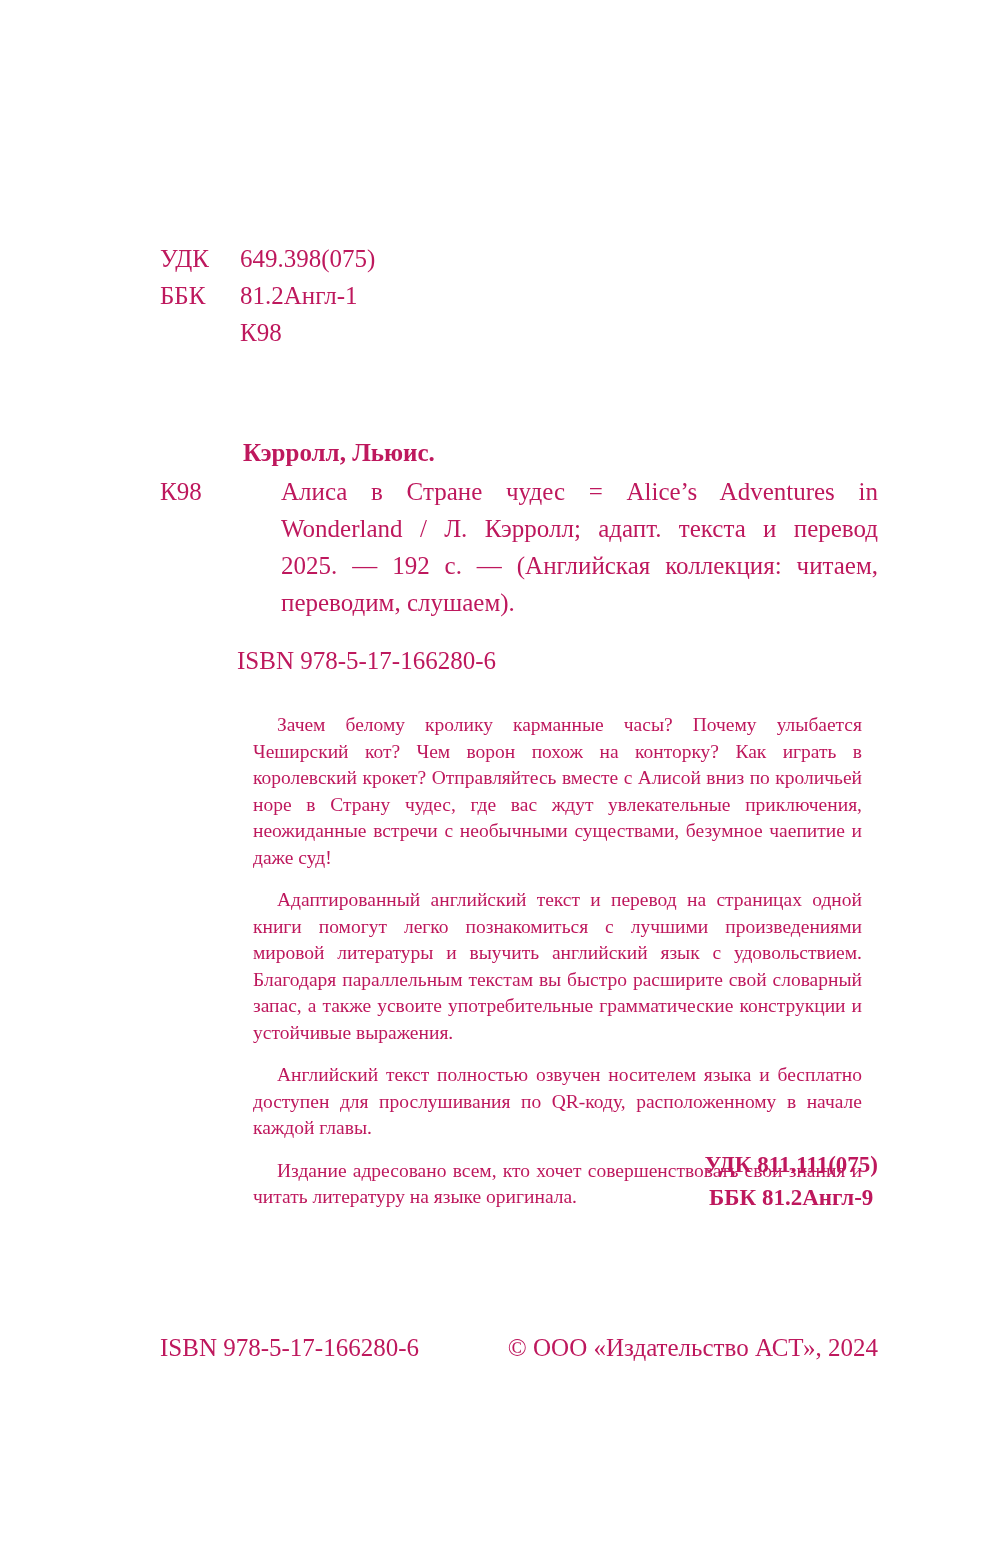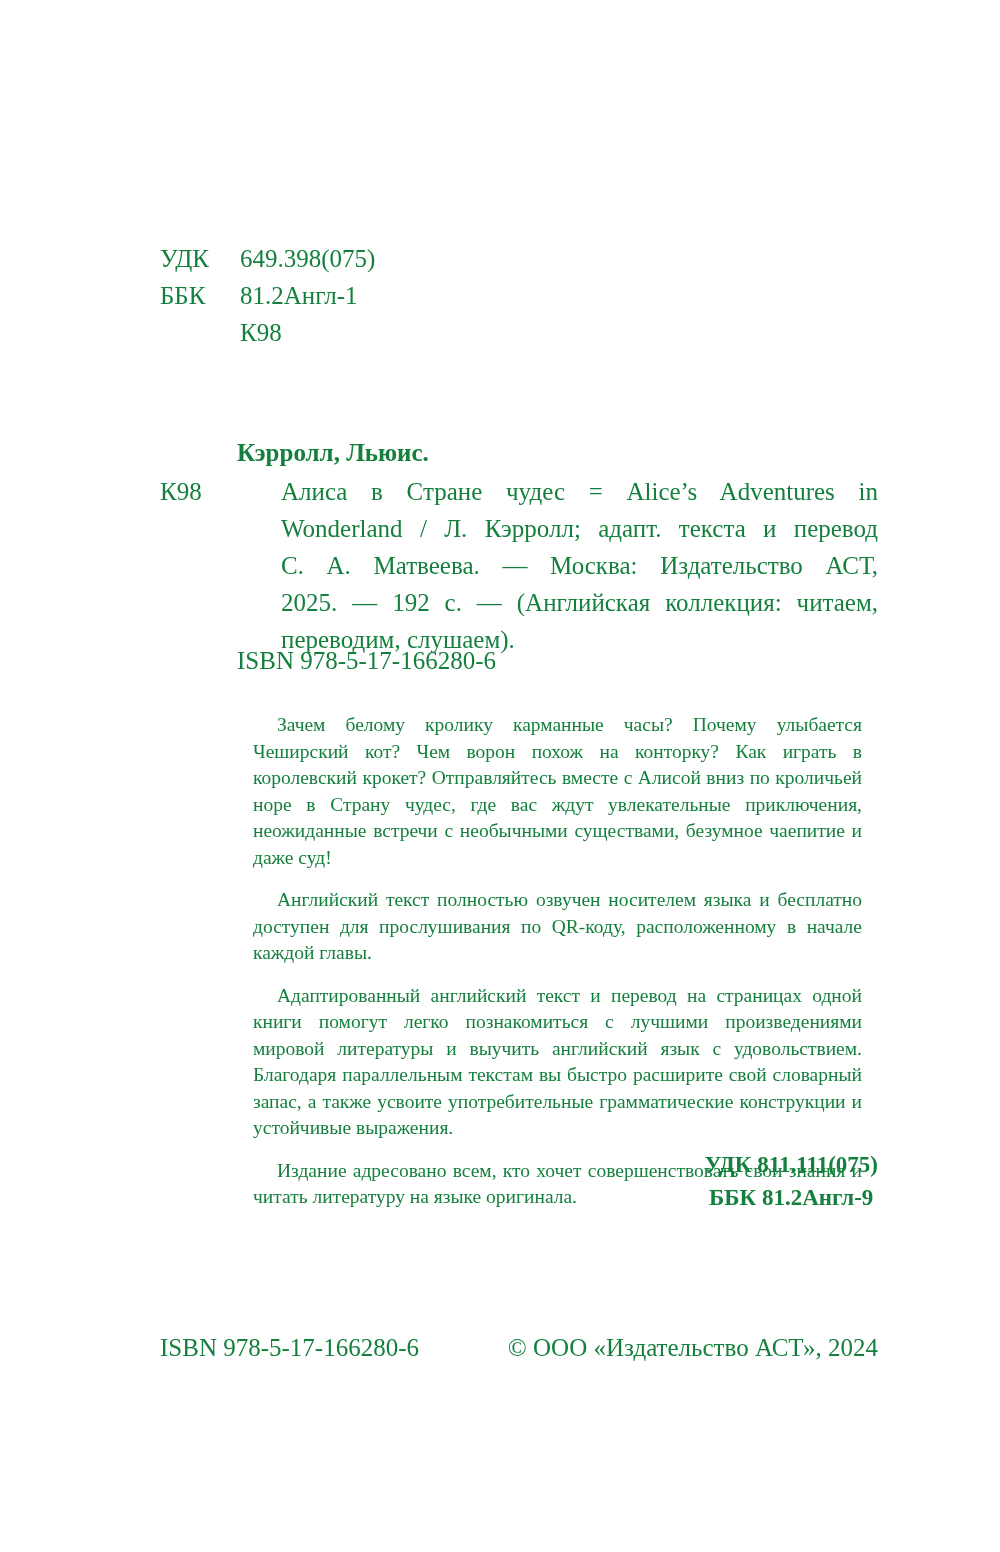--- a/index.html
+++ b/index.html
@@ -6,42 +6,42 @@
     margin: 0;
     padding: 0;
     background: #ffffff;
   }
   .page {
     position: relative;
     width: 1000px;
     height: 1552px;
     background: #ffffff;
     font-family: "Liberation Serif", "DejaVu Serif", serif;
-    color: #15803d;
+    color: #be185d;
     overflow: hidden;
   }
 
   
   .header-codes {
     position: absolute;
     left: 160px;
     top: 240px;
     font-size: 25px;
     line-height: 37px;
   }
   .code-row { display: flex; }
   .code-label {
     display: inline-block;
     width: 80px;
   }
 
   
   .author {
     position: absolute;
-    left: 237px;
+    left: 243px;
     top: 436px;
     font-size: 25px;
     font-weight: bold;
     line-height: 34px;
   }
 
   
   .catalog-code {
     position: absolute;
     left: 160px;
@@ -133,31 +133,30 @@
     </div>
   </div>
 
   <div class="author">Кэрролл, Льюис.</div>
 
   <div class="catalog-code">К98</div>
 
   <div class="catalog-entry">
     <div class="entry-line">Алиса в Стране чудес = Alice’s Adventures in</div>
     <div class="entry-line">Wonderland / Л. Кэрролл; адапт. текста и перевод</div>
-    <div class="entry-line">С. А. Матвеева. — Москва: Издательство АСТ,</div>
     <div class="entry-line">2025. — 192 с. — (Английская коллекция: читаем,</div>
     <div class="entry-line">переводим, слушаем).</div>
   </div>
 
   <div class="isbn-main">ISBN 978-5-17-166280-6</div>
 
   <div class="annotation">
     <p>Зачем белому кролику карманные часы? Почему улыбается Чеширский кот? Чем ворон похож на конторку? Как играть в королевский крокет? Отправляйтесь вместе с Алисой вниз по кроличьей норе в Страну чудес, где вас ждут увлекательные приключения, неожиданные встречи с необычными существами, безумное чаепитие и даже суд!</p>
+    <p>Адаптированный английский текст и перевод на страницах одной книги помогут легко познакомиться с лучшими произведениями мировой литературы и выучить английский язык с удовольствием. Благодаря параллельным текстам вы быстро расширите свой словарный запас, а также усвоите употребительные грамматические конструкции и устойчивые выражения.</p>
     <p>Английский текст полностью озвучен носителем языка и бесплатно доступен для прослушивания по QR-коду, расположенному в начале каждой главы.</p>
-    <p>Адаптированный английский текст и перевод на страницах одной книги помогут легко познакомиться с лучшими произведениями мировой литературы и выучить английский язык с удовольствием. Благодаря параллельным текстам вы быстро расширите свой словарный запас, а также усвоите употребительные грамматические конструкции и устойчивые выражения.</p>
     <p>Издание адресовано всем, кто хочет совершенствовать свои знания и читать литературу на языке оригинала.</p>
   </div>
 
   <div class="footer-codes">
     <div>УДК 811.111(075)</div>
     <div>ББК 81.2Англ-9</div>
   </div>
 
   <div class="bottom-row">
     <span>ISBN 978-5-17-166280-6</span>

